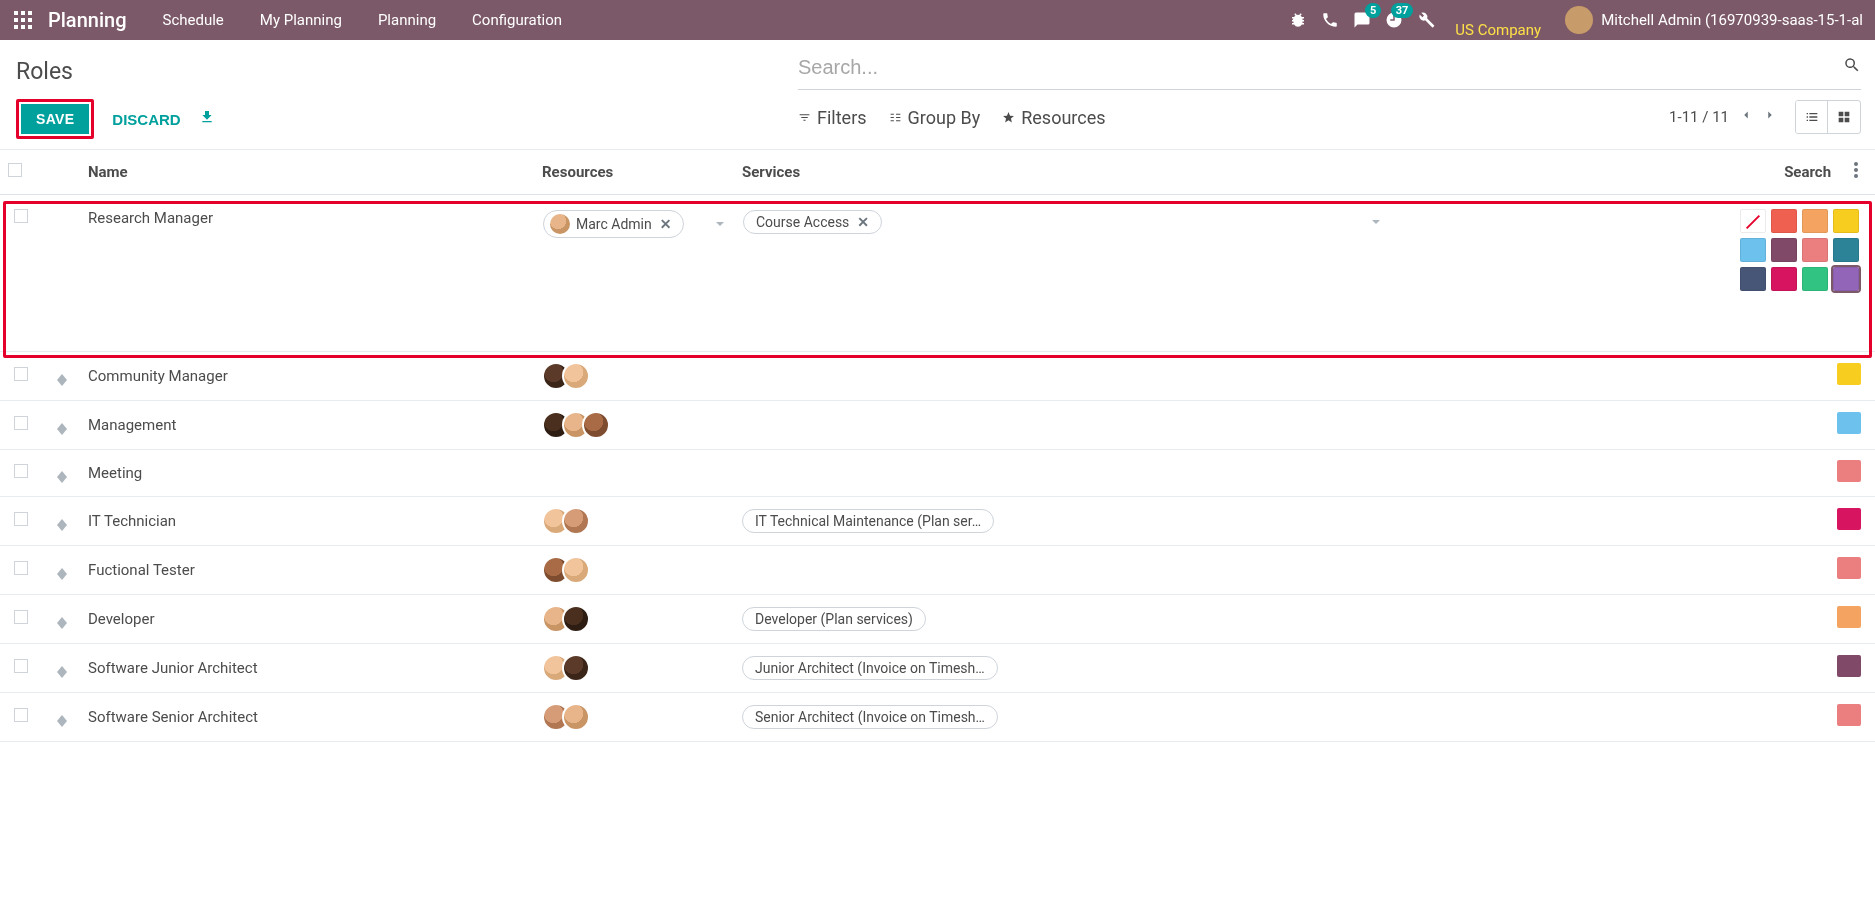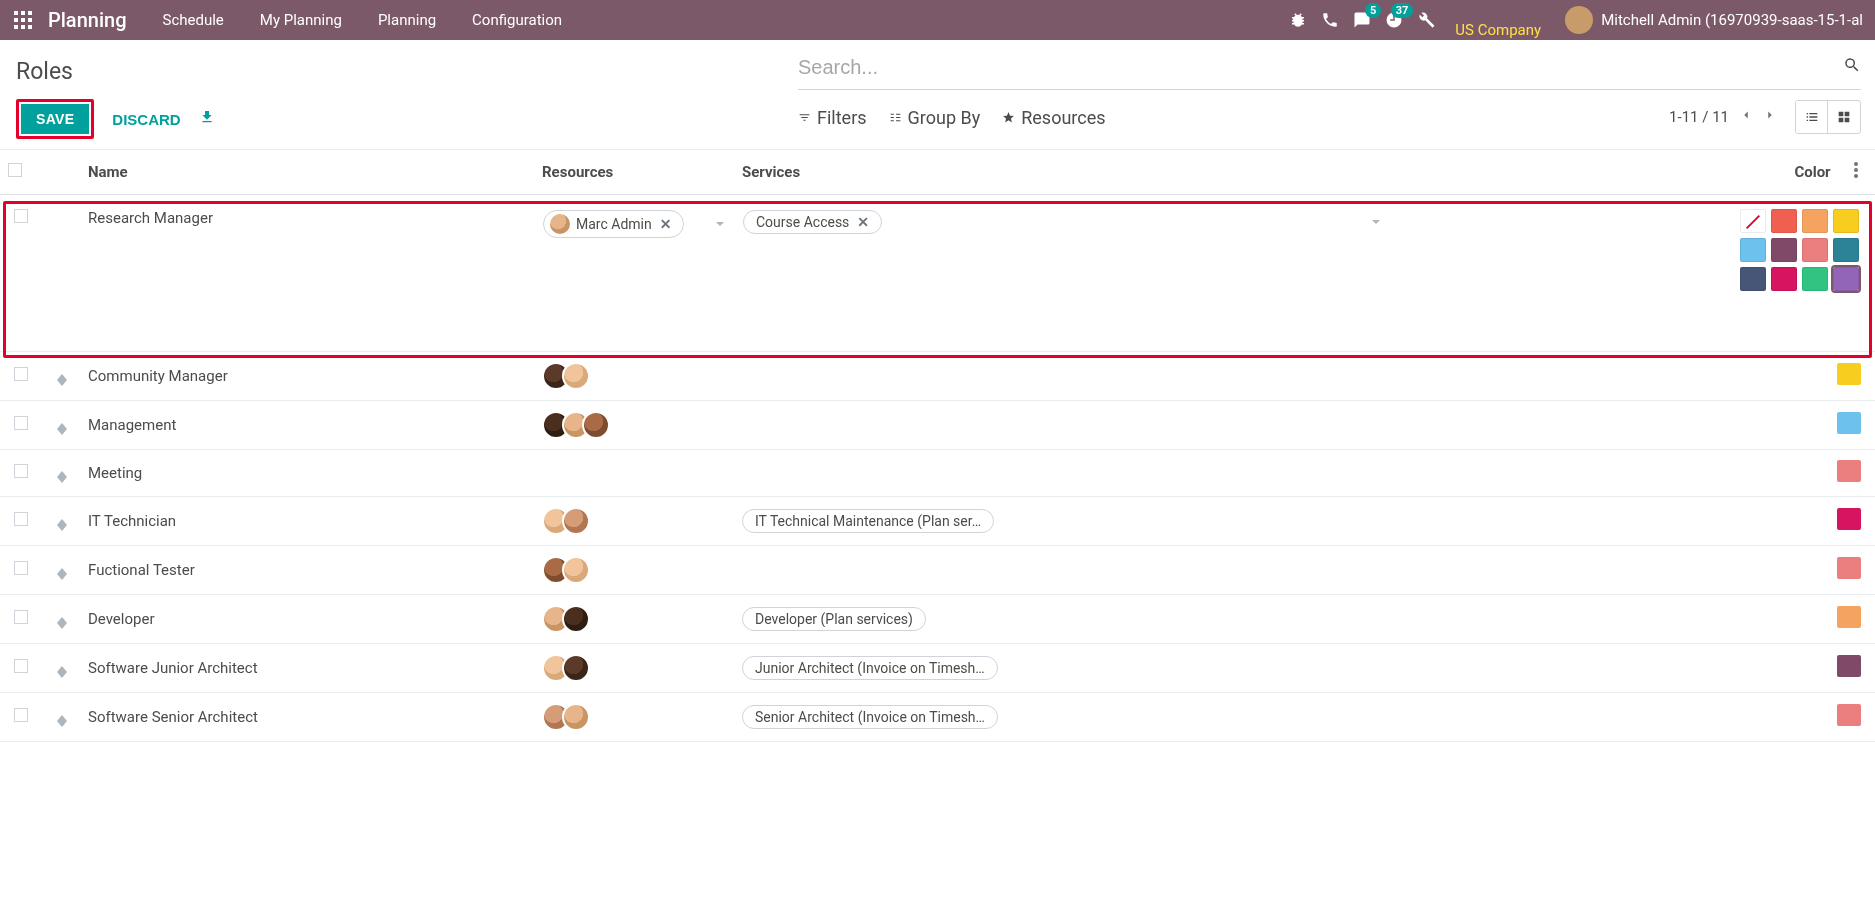--- a/index.html
+++ b/index.html
@@ -235,21 +235,21 @@
 </div>
 
 <table>
   <thead>
     <tr>
       <th class="check-col"><span class="checkbox"></span></th>
       <th class="handle-col"></th>
       <th class="name-col">Name</th>
       <th class="res-col">Resources</th>
       <th class="svc-col">Services</th>
-      <th class="color-col">Color</th>
+      <th class="color-col">Search</th>
       <th class="more-col"><span class="more-icon"><svg viewBox="0 0 4 16">
               <circle cx="2" cy="2" r="2"></circle>
               <circle cx="2" cy="8" r="2"></circle>
               <circle cx="2" cy="14" r="2"></circle>
             </svg></span></th>
     </tr>
   </thead>
   <tbody id="table-body">
 
     <tr class="edit-row">

